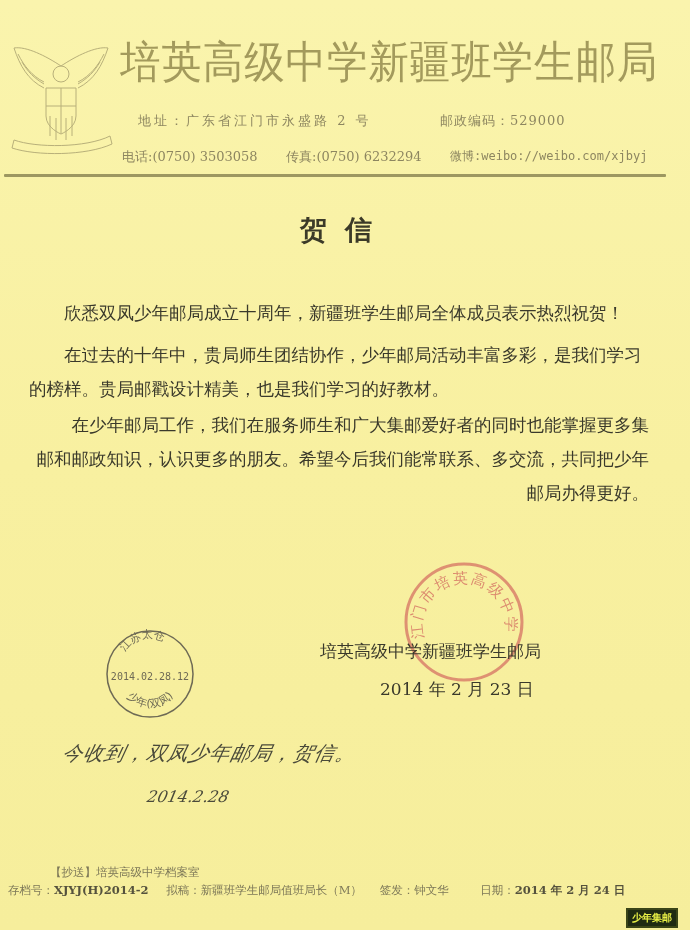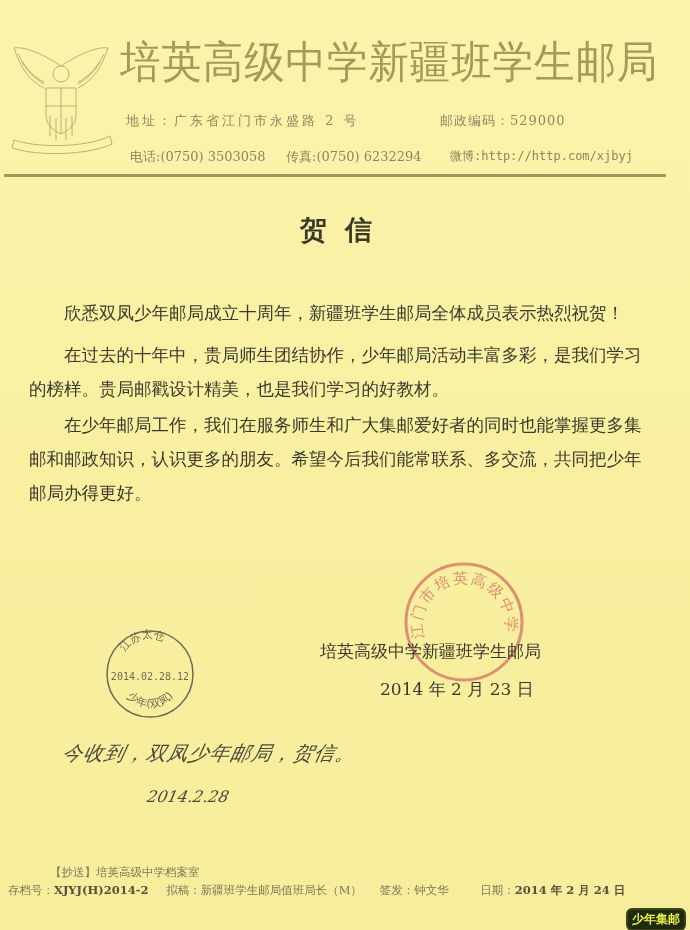--- a/index.html
+++ b/index.html
@@ -15,56 +15,56 @@
 
   
   .logo { position: absolute; left: 6px; top: 36px; width: 110px; height: 120px; }
   .org-title {
     position: absolute; left: 120px; top: 32px; width: 500px;
     font-family: "DejaVu Sans", sans-serif;
     font-size: 44px; letter-spacing: 1px; color: #a39a5c;
     white-space: nowrap; line-height: 60px; transform: scaleX(0.92); transform-origin: left center;
   }
   .hdr-line { position: absolute; font-size: 13px; color: #8d8660; white-space: nowrap; }
-  .addr { left: 126px; top: 112px; letter-spacing: 3px; text-align: center; }
+  .addr { left: 138px; top: 112px; letter-spacing: 3px; text-align: center; }
   .zip { left: 440px; top: 112px; letter-spacing: 1px; }
-  .phone { left: 130px; top: 148px; }
+  .phone { left: 122px; top: 148px; }
   .fax { left: 286px; top: 148px; }
   .weibo { left: 450px; top: 148px; font-family: "DejaVu Sans Mono", monospace; font-size: 12px; }
   .divider { position: absolute; left: 4px; top: 174px; width: 662px; height: 3px; background: #9d9760; border-radius: 1px; }
 
   
   .letter-title {
     position: absolute; left: 0; width: 690px; top: 212px; text-align: center;
     font-family: "DejaVu Sans", sans-serif; font-size: 27px; color: #3b3a28;
     letter-spacing: 18px; font-weight: bold;
   }
   .para { position: absolute; left: 39px; width: 620px; font-size: 17.5px; line-height: 34px; color: #3a392b; }
   .p1 { top: 296px; text-indent: 2em; left: 29px; }
   .p2 { top: 338px; text-indent: 2em; left: 29px; }
-  .p3 { top: 408px; text-indent: 2em; left: 29px; }
+  .p3 { top: 408px; text-indent: 2em; left: 29px; text-align: right; }
 
   
   .sig-org { position: absolute; left: 320px; top: 640px; font-size: 17px; color: #3a392b; white-space: nowrap; }
   .sig-date { position: absolute; left: 380px; top: 678px; font-size: 17px; color: #3a392b; white-space: nowrap; }
 
   .seal-red { position: absolute; left: 402px; top: 560px; width: 124px; height: 124px; }
   .postmark { position: absolute; left: 104px; top: 628px; width: 92px; height: 92px; }
 
   .handwriting { position: absolute; left: 62px; top: 728px; width: 420px; height: 100px; }
 
   
   .cc { position: absolute; left: 10px; top: 865px; font-size: 11.5px; color: #7d7858; white-space: nowrap; margin-left: 40px; }
   .archive { position: absolute; left: 8px; top: 883px; font-size: 11.5px; color: #7d7858; white-space: nowrap; }
   .archive b { color: #55523d; }
   .archive span.gap { display: inline-block; width: 14px; }
   .watermark {
     position: absolute; left: 626px; top: 908px; padding: 1px 4px;
-    background: #1f2a12; color: #e8f046; border-radius: 6px;
-    font-family: "DejaVu Sans", sans-serif; font-weight: bold; font-size: 12px;
+    background: #1f2a12; color: #e8f046; border-radius: 0;
+    font-family: "DejaVu Sans", sans-serif; font-weight: bold; font-size: 10px;
     border: 2px solid #3a4418;
   }
 </style>
 </head>
 <body>
 
 <div class="page">
 
   <svg class="logo" viewBox="0 0 110 120">
     <g fill="none" stroke="#b8b07a" stroke-width="1">
@@ -80,21 +80,21 @@
       <path d="M44 80 L44 100 M50 82 L50 104 M60 82 L60 104 M66 80 L66 100"></path>
       <path d="M8 104 C30 112 80 112 104 100 L106 108 C80 120 30 120 6 112 Z"></path>
     </g>
   </svg>
 
   <div class="org-title">培英高级中学新疆班学生邮局</div>
   <div class="hdr-line addr">地址：广东省江门市永盛路 2 号</div>
   <div class="hdr-line zip">邮政编码：529000</div>
   <div class="hdr-line phone">电话:(0750) 3503058</div>
   <div class="hdr-line fax">传真:(0750) 6232294</div>
-  <div class="hdr-line weibo">微博:http://http.com/xjbyj</div>
+  <div class="hdr-line weibo">微博:weibo://weibo.com/xjbyj</div>
   <div class="divider"></div>
 
   <div class="letter-title">贺信</div>
 
   <div class="para p1">欣悉双凤少年邮局成立十周年，新疆班学生邮局全体成员表示热烈祝贺！</div>
   <div class="para p2">在过去的十年中，贵局师生团结协作，少年邮局活动丰富多彩，是我们学习的榜样。贵局邮戳设计精美，也是我们学习的好教材。</div>
   <div class="para p3">在少年邮局工作，我们在服务师生和广大集邮爱好者的同时也能掌握更多集邮和邮政知识，认识更多的朋友。希望今后我们能常联系、多交流，共同把少年邮局办得更好。</div>
 
   <svg class="seal-red" viewBox="0 0 124 124">
     <defs>

